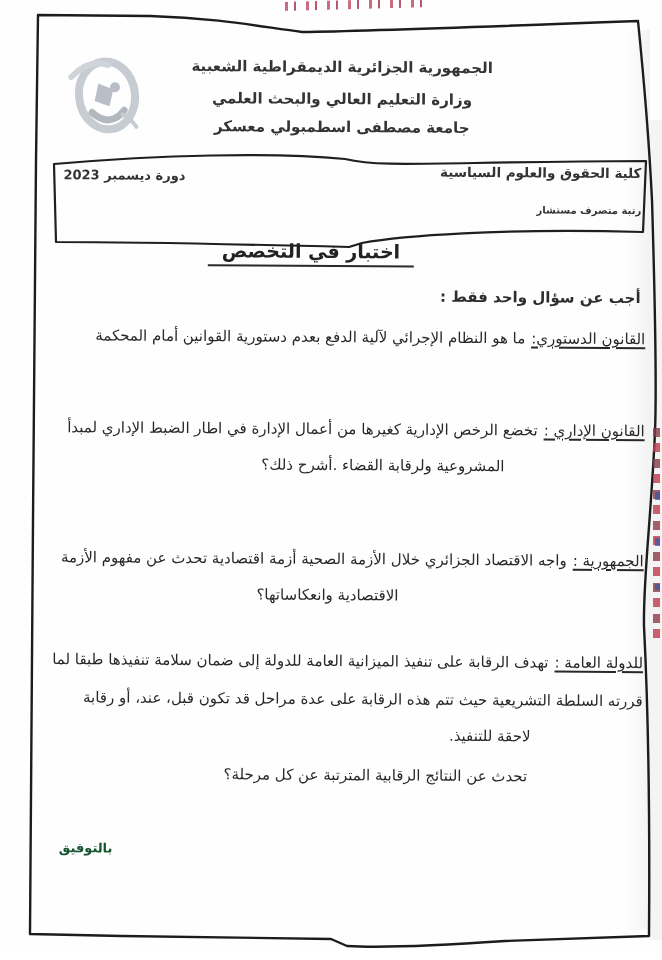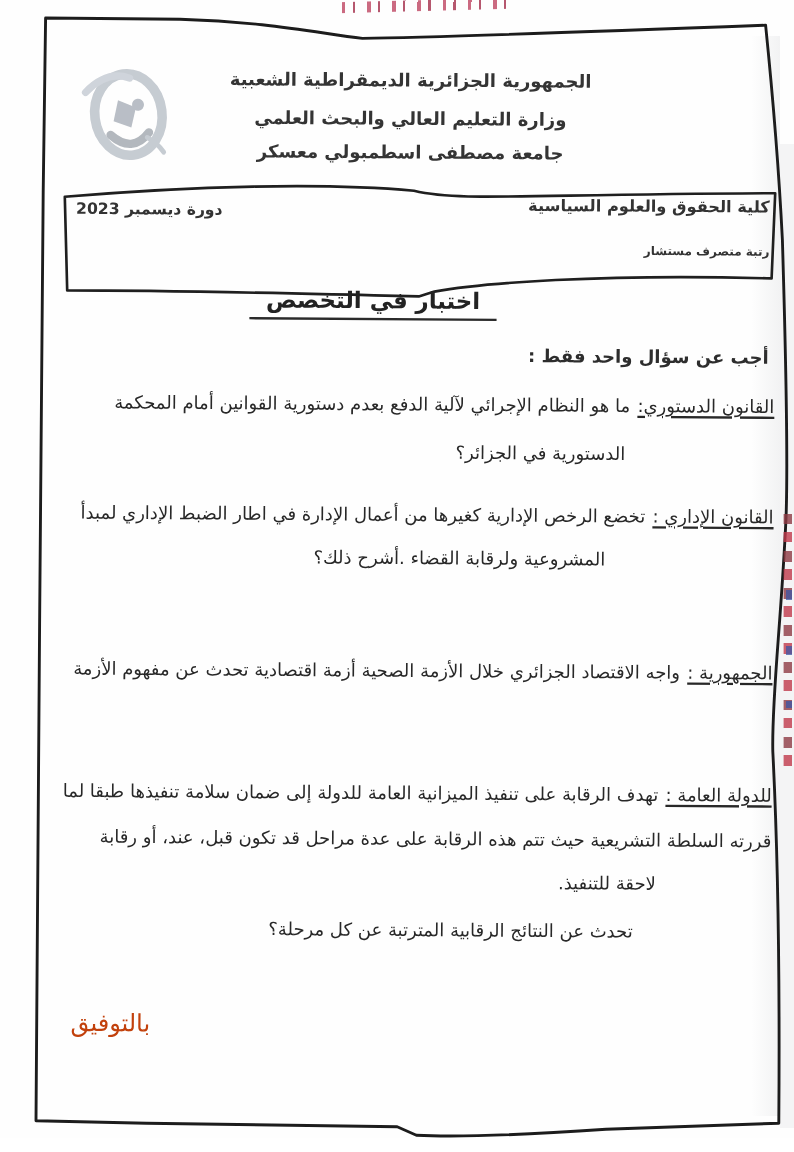--- a/index.html
+++ b/index.html
@@ -83,26 +83,26 @@
   .qtext { margin-inline-start: 6px; }
 
   .q1l1 { top: 328px; right: 17px; }
   .q1l2 { top: 368px; right: 141px; }
   .q2l1 { top: 420px; right: 17px; }
   .q2l2 { top: 456px; right: 157px; }
   .q3l1 { top: 550px; right: 17px; }
   .q3l2 { top: 586px; right: 262px; }
   .q4l1 { top: 652px; right: 17px; }
   .q4l2 { top: 690px; right: 17px; }
-  .q4l3 { top: 726px; right: 113px; margin-left: 27px; }
+  .q4l3 { top: 726px; right: 129px; margin-left: 27px; }
   .q4fu { top: 766px; right: 132px; }
 
   .closing {
     top: 842px; left: 62px;
-    font-size: 20px; font-weight: normal; color: #c2410c;
+    font-size: 13px; font-weight: bold; color: #14532d;
   }
 
   
   .red-marks-top {
     position: absolute; left: 281px; top: 0;
     width: 150px; height: 9px;
     transform: rotate(-1.5deg);
     background: repeating-linear-gradient(92deg,
       transparent 0 4px, #c2506b 4px 7px,
       transparent 7px 13px, #a93a55 13px 15px,
@@ -193,30 +193,30 @@
 
     <div class="abs title rtl">
       <span>اختبار في التخصص</span>
     </div>
 
     <div class="abs instruction rtl">أجب عن سؤال واحد فقط :</div>
 
     <div class="abs qline rtl q1l1">
       <span class="qlabel">القانون الدستوري:</span><span class="qtext">ما هو النظام الإجرائي لآلية الدفع بعدم دستورية القوانين أمام المحكمة</span>
     </div>
-    <div class="abs qline rtl q1l2">الدستورية في الجزائر؟</div>
 
     <div class="abs qline rtl q2l1">
       <span class="qlabel">القانون الإداري :</span><span class="qtext">تخضع الرخص الإدارية كغيرها من أعمال الإدارة في اطار الضبط الإداري لمبدأ</span>
     </div>
     <div class="abs qline rtl q2l2">المشروعية ولرقابة القضاء .أشرح ذلك؟</div>
 
     <div class="abs qline rtl q3l1">
       <span class="qlabel">الجمهورية :</span><span class="qtext">واجه الاقتصاد الجزائري خلال الأزمة الصحية أزمة اقتصادية تحدث عن مفهوم الأزمة</span>
     </div>
+    <div class="abs qline rtl q3l2">الاقتصادية وانعكاساتها؟</div>
 
     <div class="abs qline rtl q4l1">
       <span class="qlabel">للدولة العامة :</span><span class="qtext">تهدف الرقابة على تنفيذ الميزانية العامة للدولة إلى ضمان سلامة تنفيذها طبقا لما</span>
     </div>
     <div class="abs qline rtl q4l2">قررته السلطة التشريعية حيث تتم هذه الرقابة على عدة مراحل قد تكون قبل، عند،  أو رقابة</div>
     <div class="abs qline rtl q4l3">لاحقة للتنفيذ.</div>
     <div class="abs qline rtl q4fu">تحدث عن النتائج الرقابية المترتبة عن كل مرحلة؟</div>
 
     <div class="abs closing rtl">بالتوفيق</div>
 

